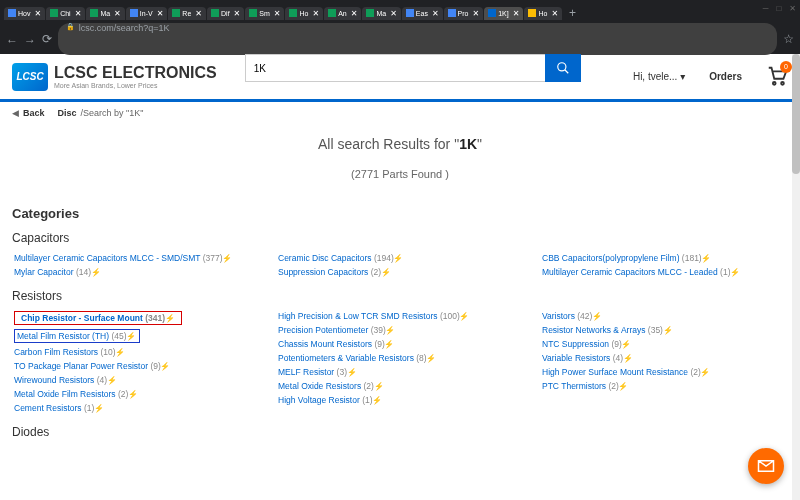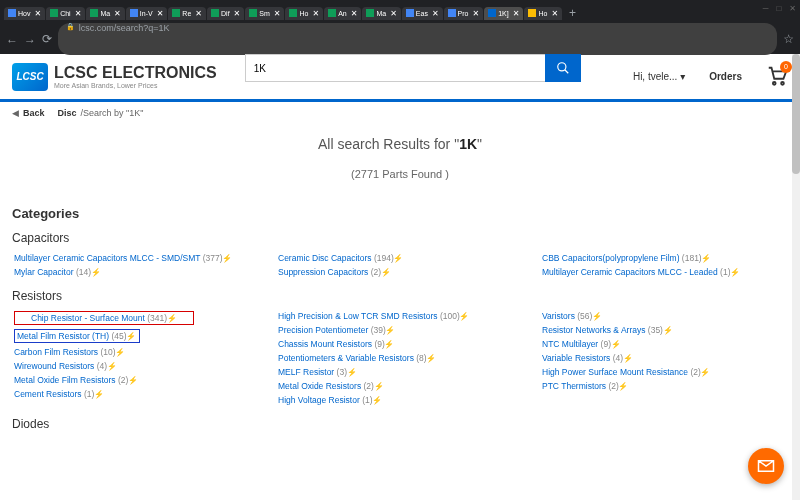--- a/index.html
+++ b/index.html
@@ -41,21 +41,21 @@
 .results-header { text-align: center; padding: 12px 0; }
 .results-title { font-size: 14px; color: #555; }
 .results-title b { color: #222; }
 .results-count { font-size: 11px; color: #666; margin-top: 16px; }
 .cat-heading { font-size: 13px; font-weight: bold; color: #333; margin: 14px 0 4px; }
 .section-title { font-size: 12px; color: #333; margin: 10px 0 6px; }
 .cat-grid { display: grid; grid-template-columns: 1fr 1fr 1fr; gap: 20px 16px; font-size: 8.5px; }
 .cat-link { color: #0066cc; cursor: pointer; padding: 2px 2px; }
 .cat-link .count { color: #888; }
 .bolt { color: #ff9900; font-size: 8px; }
-.hl-red { border: 1.5px solid #d60000; display: inline-block; padding: 1px 16px; }
+.hl-red { border: 1.5px solid #d60000; display: inline-block; padding: 1px 6px; font-weight: bold; }
 .hl-blue { border: 1.5px solid #1a3cc9; display: inline-block; padding: 1px 2px; }
 .fab { position: absolute; right: 16px; bottom: 16px; width: 36px; height: 36px; border-radius: 50%; background: #ff6a00; display: flex; align-items: center; justify-content: center; box-shadow: 0 2px 6px rgba(0,0,0,.3); }
 .fab svg { width: 18px; height: 18px; fill: #fff; }
 .scrollbar { position: absolute; right: 0; top: 54px; width: 8px; height: 446px; background: #f0f0f0; }
 .scrollbar-thumb { width: 8px; height: 120px; background: #c0c0c0; border-radius: 4px; }
 </style>
 </head>
 <body>
 
 <div class="browser-chrome">
@@ -213,37 +213,38 @@
         <div class="cat-link"><span>Multilayer Ceramic Capacitors MLCC - Leaded</span> <span class="count">(1)</span><span class="bolt">⚡</span></div>
       </div>
     </div>
 
   <div class="section-title">Resistors</div>
   <div class="cat-grid" id="res-grid">
       <div>
         <div class="cat-link"><span class="hl-red"><span>Chip Resistor - Surface Mount</span> <span class="count">(341)</span><span class="bolt">⚡</span></span></div>
         <div class="cat-link"><span class="hl-blue"><span>Metal Film Resistor (TH)</span> <span class="count">(45)</span><span class="bolt">⚡</span></span></div>
         <div class="cat-link"><span>Carbon Film Resistors</span> <span class="count">(10)</span><span class="bolt">⚡</span></div>
+        <div class="cat-link"><span>TO Package Planar Power Resistor</span> <span class="count">(9)</span><span class="bolt">⚡</span></div>
         <div class="cat-link"><span>Wirewound Resistors</span> <span class="count">(4)</span><span class="bolt">⚡</span></div>
         <div class="cat-link"><span>Metal Oxide Film Resistors</span> <span class="count">(2)</span><span class="bolt">⚡</span></div>
         <div class="cat-link"><span>Cement Resistors</span> <span class="count">(1)</span><span class="bolt">⚡</span></div>
       </div>
       <div>
         <div class="cat-link"><span>High Precision &amp; Low TCR SMD Resistors</span> <span class="count">(100)</span><span class="bolt">⚡</span></div>
         <div class="cat-link"><span>Precision Potentiometer</span> <span class="count">(39)</span><span class="bolt">⚡</span></div>
         <div class="cat-link"><span>Chassis Mount Resistors</span> <span class="count">(9)</span><span class="bolt">⚡</span></div>
         <div class="cat-link"><span>Potentiometers &amp; Variable Resistors</span> <span class="count">(8)</span><span class="bolt">⚡</span></div>
         <div class="cat-link"><span>MELF Resistor</span> <span class="count">(3)</span><span class="bolt">⚡</span></div>
         <div class="cat-link"><span>Metal Oxide Resistors</span> <span class="count">(2)</span><span class="bolt">⚡</span></div>
         <div class="cat-link"><span>High Voltage Resistor</span> <span class="count">(1)</span><span class="bolt">⚡</span></div>
       </div>
       <div>
-        <div class="cat-link"><span>Varistors</span> <span class="count">(56)</span><span class="bolt">⚡</span></div>
+        <div class="cat-link"><span>Varistors</span> <span class="count">(42)</span><span class="bolt">⚡</span></div>
         <div class="cat-link"><span>Resistor Networks &amp; Arrays</span> <span class="count">(35)</span><span class="bolt">⚡</span></div>
-        <div class="cat-link"><span>NTC Multilayer</span> <span class="count">(9)</span><span class="bolt">⚡</span></div>
+        <div class="cat-link"><span>NTC Suppression</span> <span class="count">(9)</span><span class="bolt">⚡</span></div>
         <div class="cat-link"><span>Variable Resistors</span> <span class="count">(4)</span><span class="bolt">⚡</span></div>
         <div class="cat-link"><span>High Power Surface Mount Resistance</span> <span class="count">(2)</span><span class="bolt">⚡</span></div>
         <div class="cat-link"><span>PTC Thermistors</span> <span class="count">(2)</span><span class="bolt">⚡</span></div>
         <div>&nbsp;</div>
       </div>
     </div>
 
   <div class="section-title">Diodes</div>
 </div>
 

